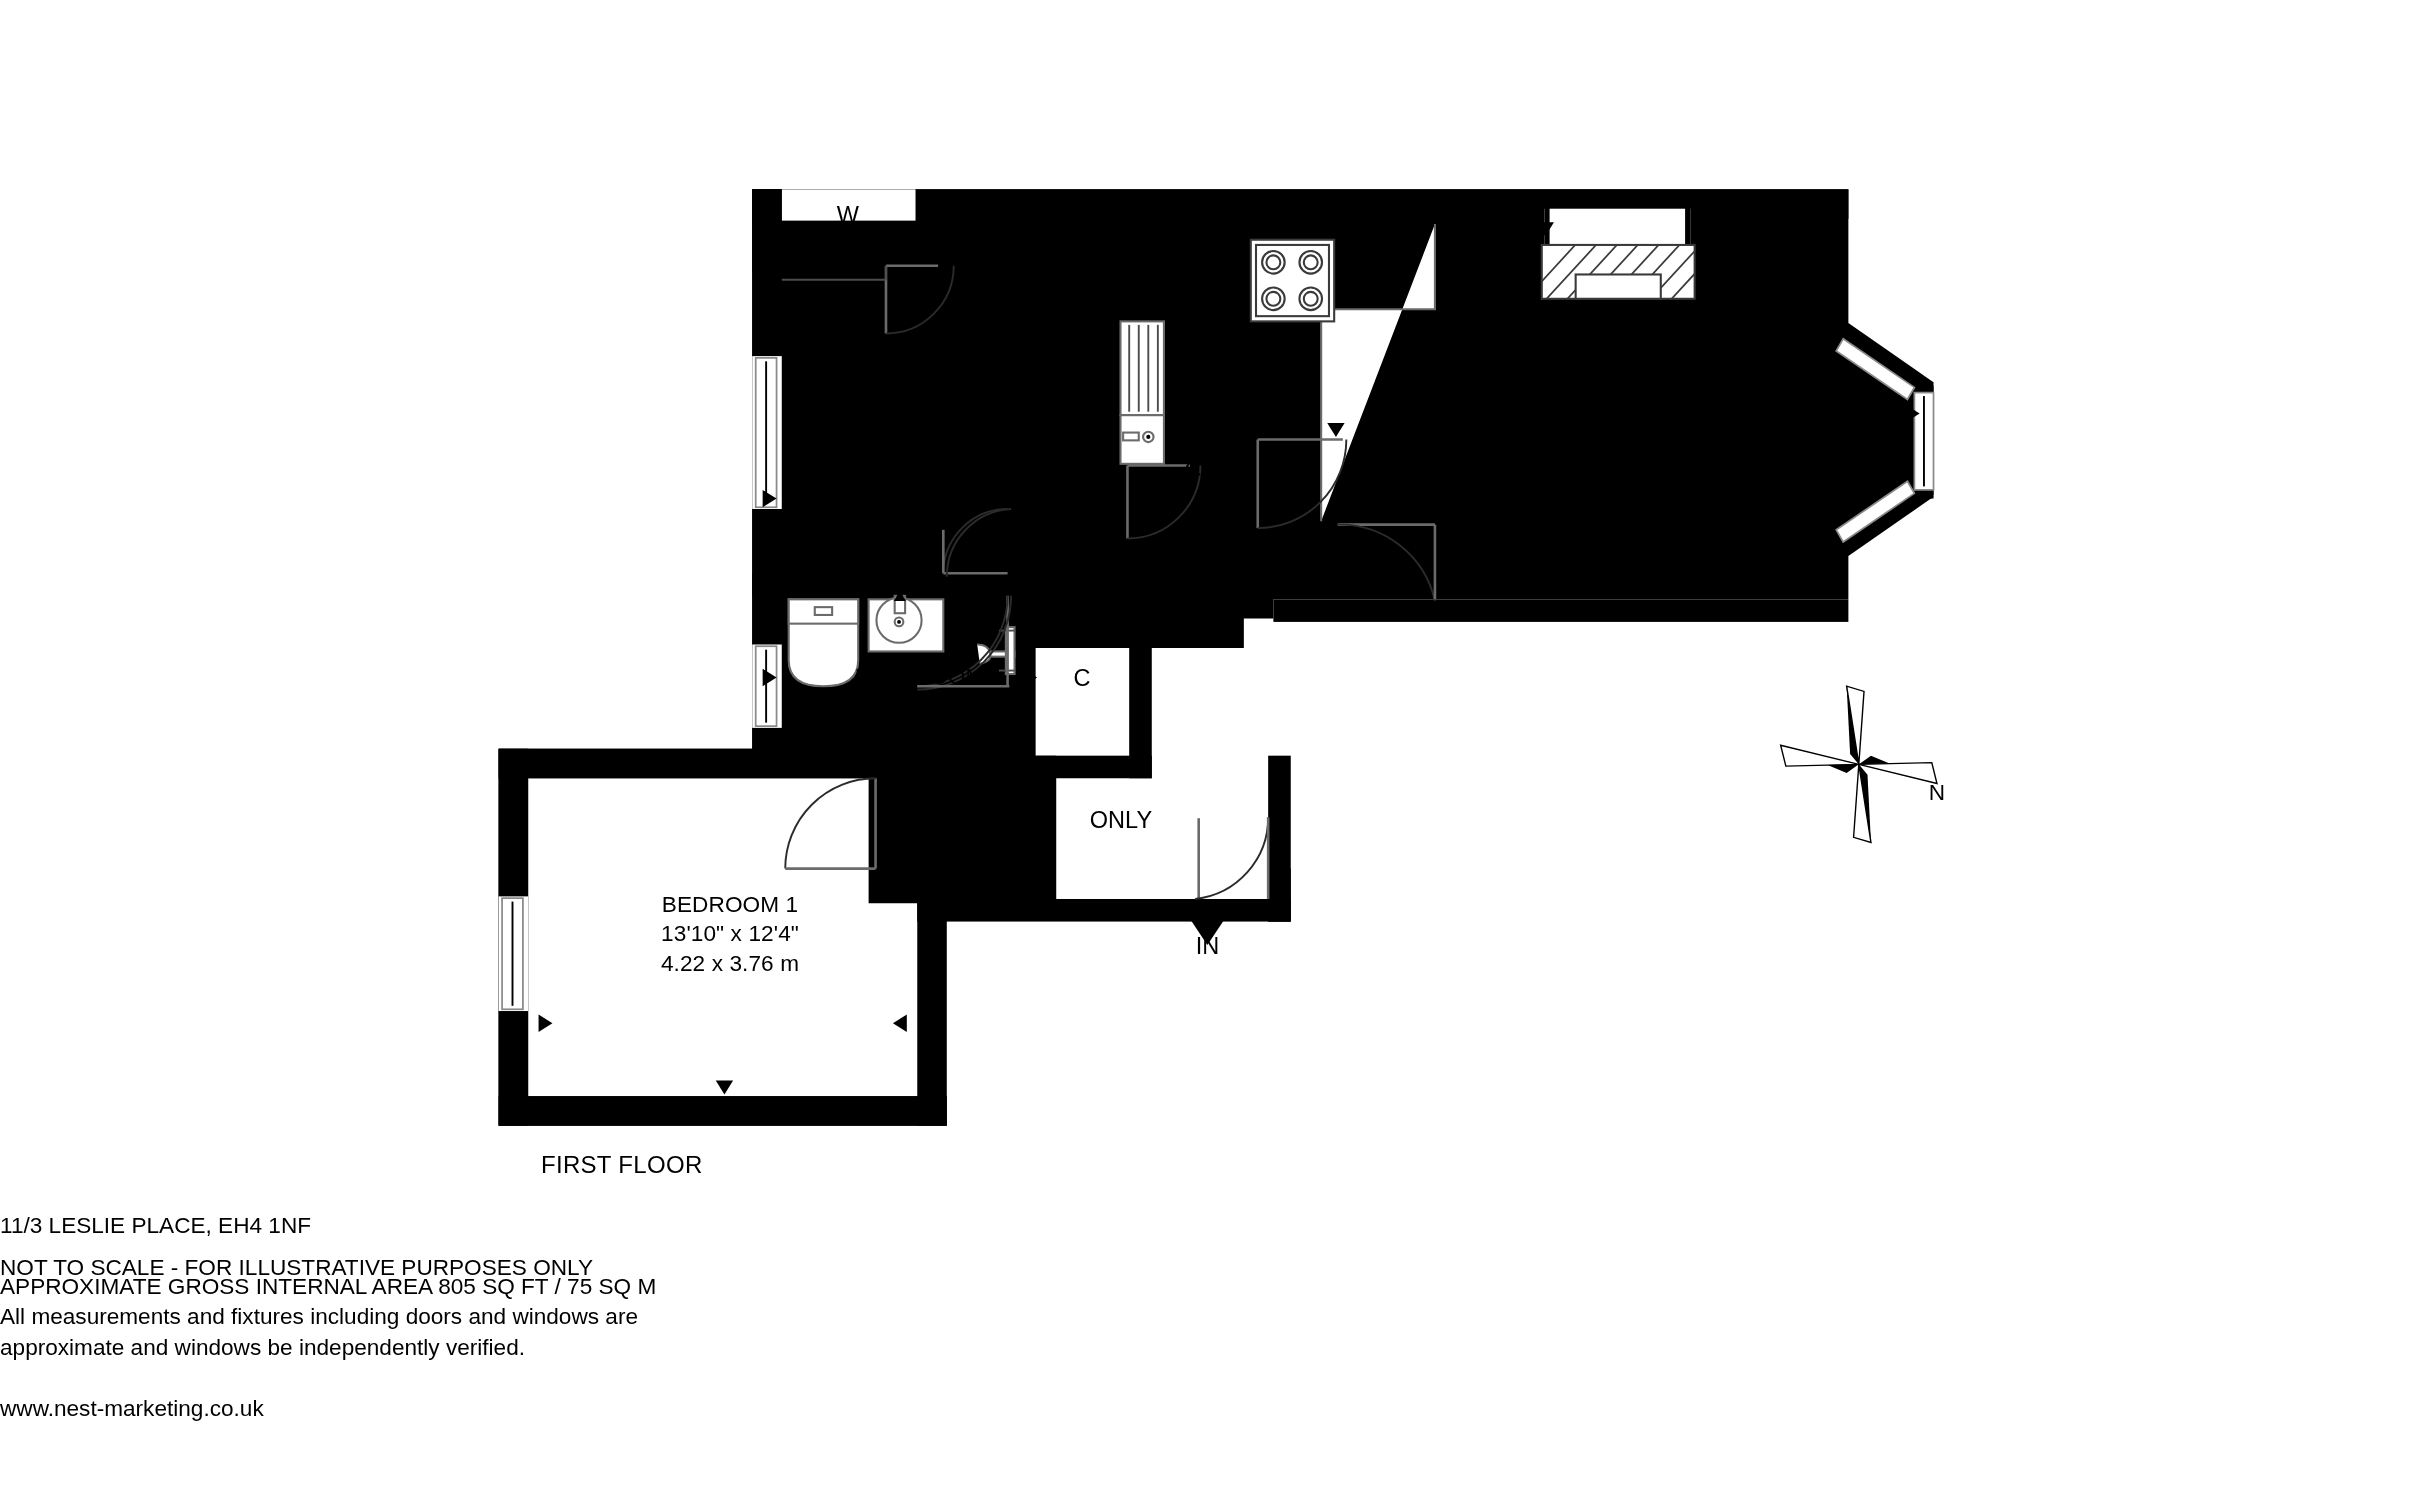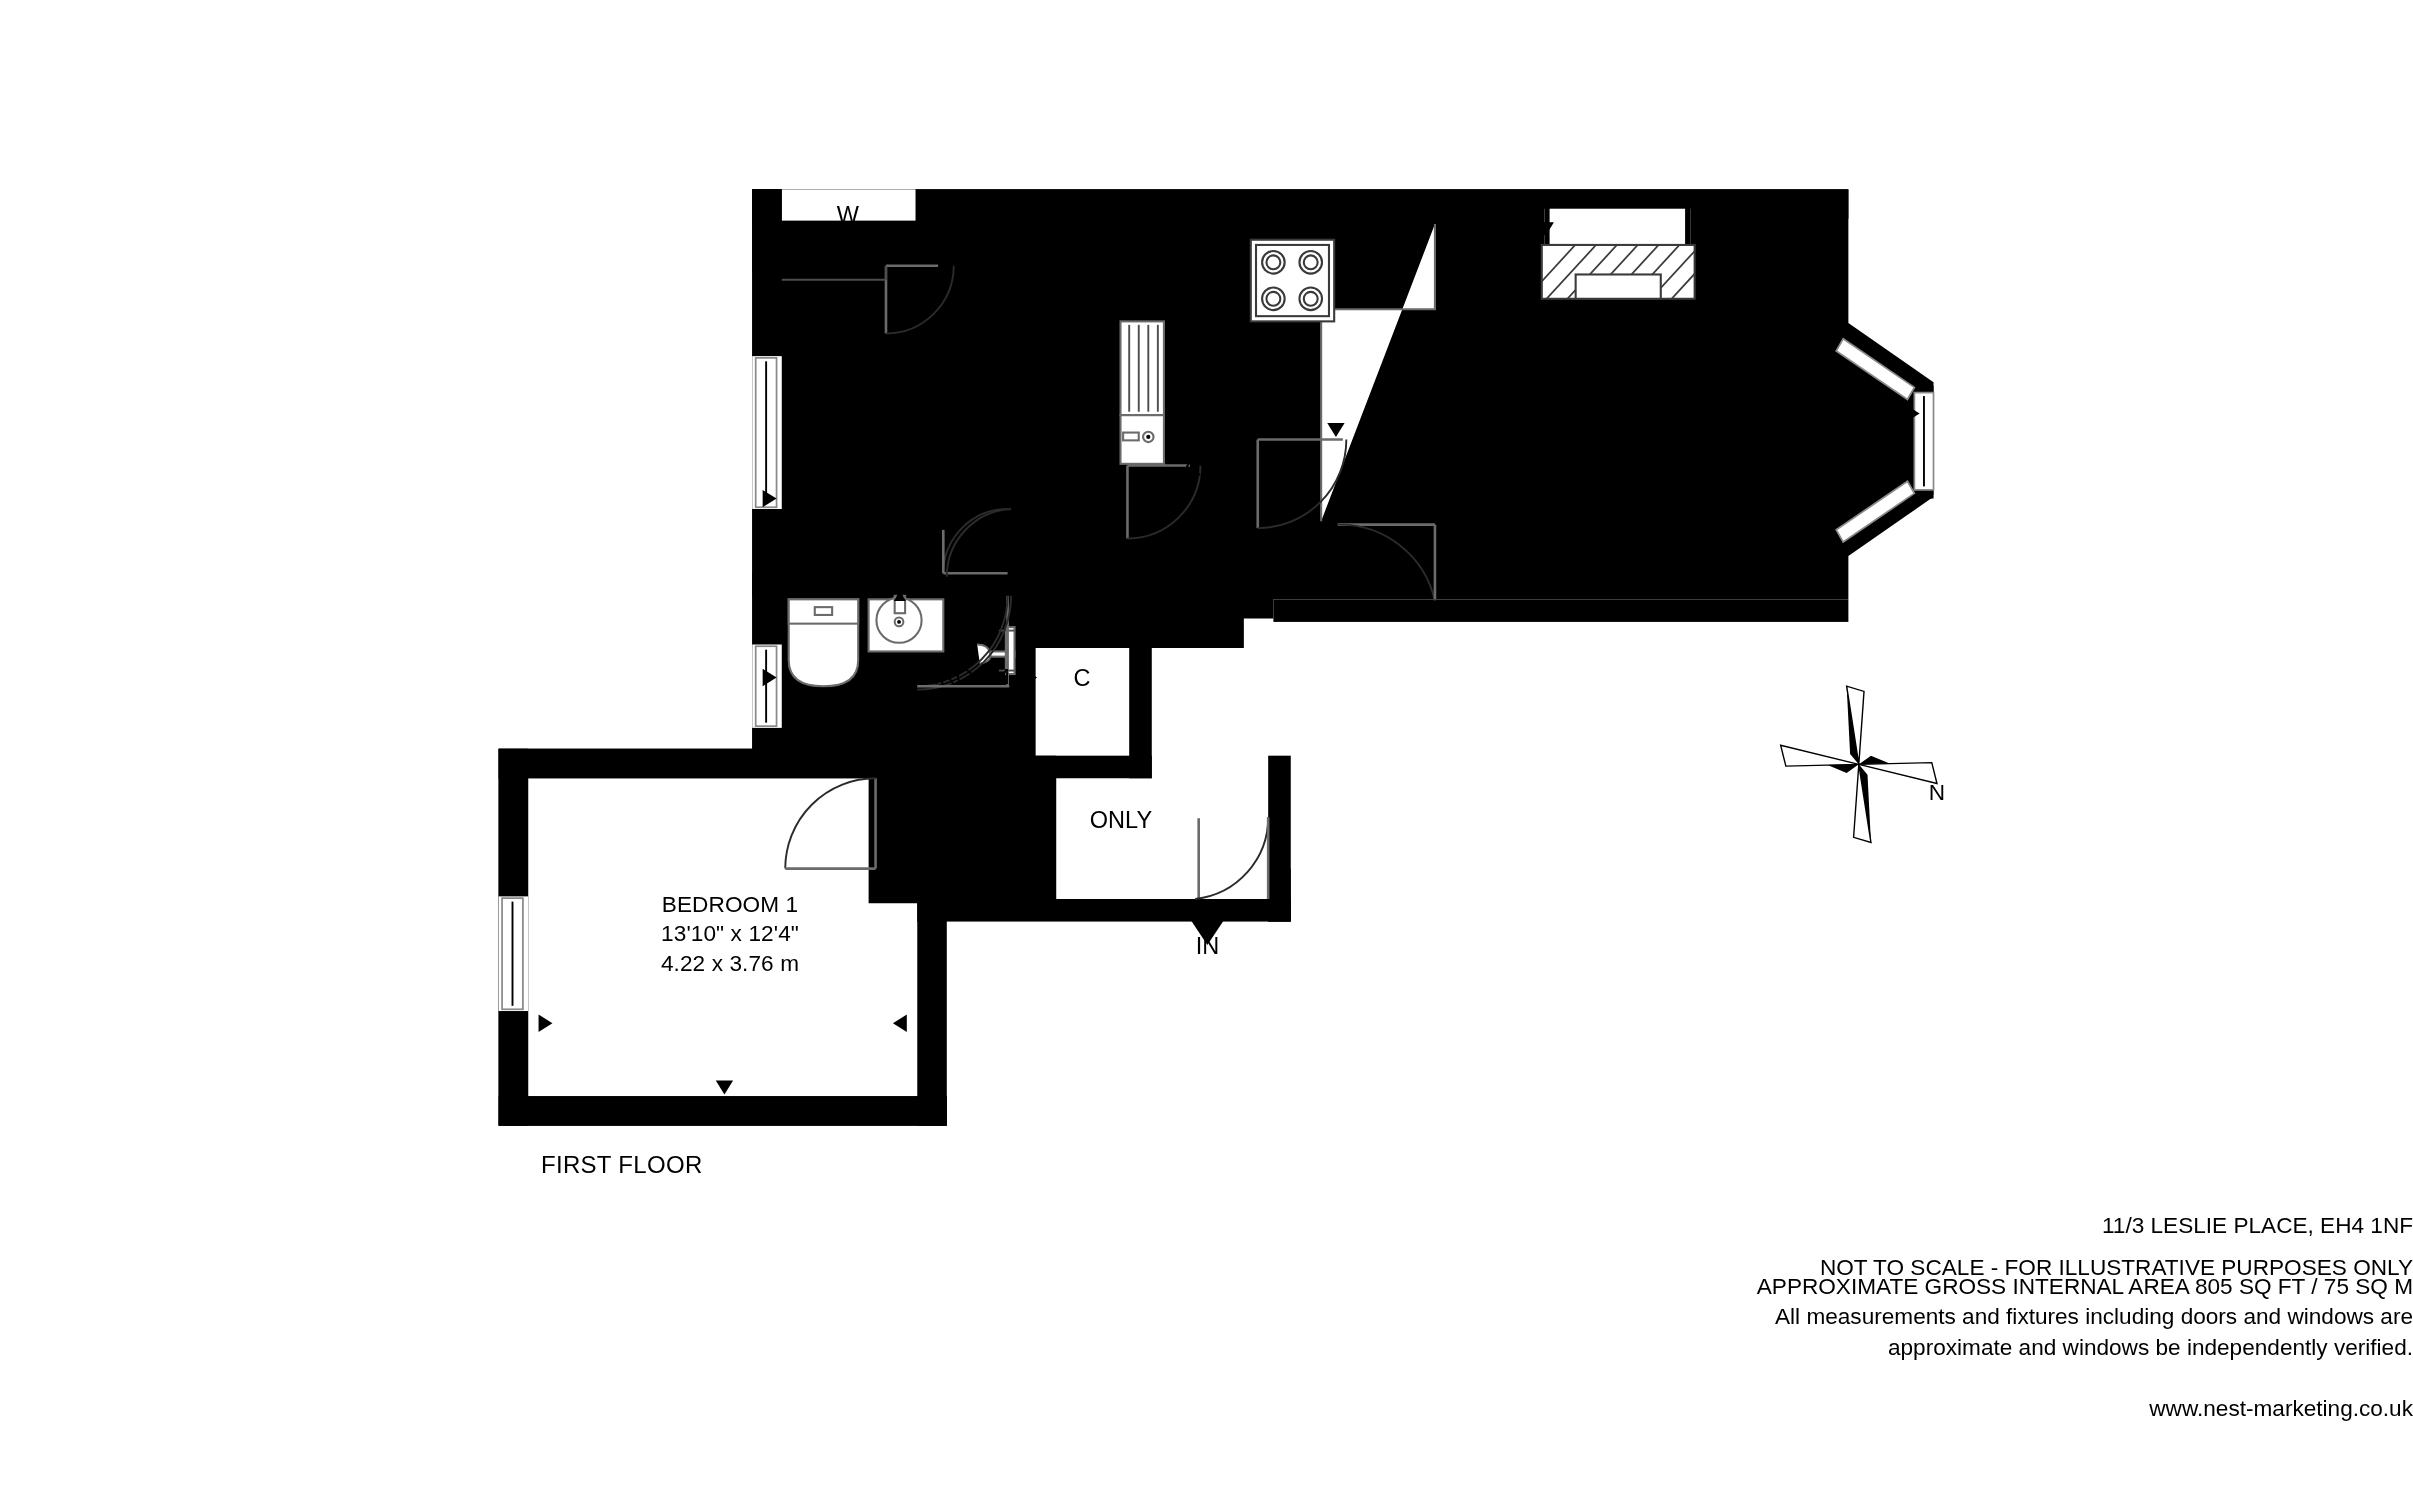--- a/index.html
+++ b/index.html
@@ -62,21 +62,21 @@
   .floor-lbl {
     font-size: 24px;
     text-align: left;
     letter-spacing: 0.3px;
     margin-left: 42px;
   }
   .footer {
     position: absolute;
     left: 0;
     width: 2413px;
-    text-align: right;
+    text-align: left;
     font-family: "Liberation Sans", sans-serif;
     color: #000000;
     font-size: 22.6px;
     line-height: 30px;
     white-space: nowrap;
   }
 </style>
 </head>
 <body>
 
@@ -362,21 +362,21 @@
   <div class="lbl room-dim" style="left:796px; top:434px; width:278px;">3.77 x 3.71 m</div>
 
   <div class="lbl room-name" style="left:1112px; top:326px; width:278px;">KITCHEN</div>
   <div class="lbl room-dim" style="left:1112px; top:355px; width:278px;">8'6" x 8'10"</div>
   <div class="lbl room-dim" style="left:1112px; top:385px; width:278px;">2.60 x 2.70 m</div>
 
   <div class="lbl room-name" style="left:1494px; top:382px; width:382px;">LIVING/DINING ROOM</div>
   <div class="lbl room-dim" style="left:1494px; top:412px; width:382px;">18'4" x 12'6"</div>
   <div class="lbl room-dim" style="left:1494px; top:441px; width:382px;">5.60 x 3.80 m</div>
 
-  <div class="lbl room-name" style="left:723px; top:662px; width:287px;text-align:right;">BATHROOM</div>
+  <div class="lbl room-name" style="left:776px; top:662px; width:287px;">BATHROOM</div>
   <div class="lbl room-dim" style="left:747px; top:692px; width:287px;">8'6" x 4'7"</div>
   <div class="lbl room-dim" style="left:747px; top:721px; width:287px;">2.59 x 1.40 m</div>
 
   <div class="lbl room-name" style="left:591px; top:890px; width:278px;">BEDROOM 1</div>
   <div class="lbl room-dim" style="left:591px; top:919px; width:278px;">13'10" x 12'4"</div>
   <div class="lbl room-dim" style="left:591px; top:949px; width:278px;">4.22 x 3.76 m</div>
 
   <div class="lbl tag-w" style="left:822px; top:200px; width:52px;">W</div>
   <div class="lbl tag-c" style="left:782px; top:248px; width:52px;">C</div>
   <div class="lbl tag-c" style="left:1167px; top:455px; width:52px;">C</div>

